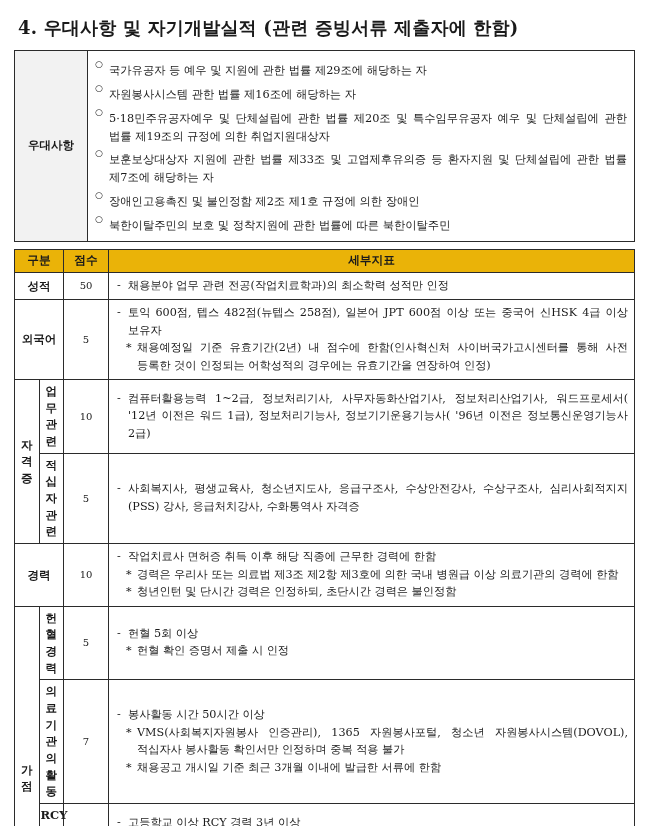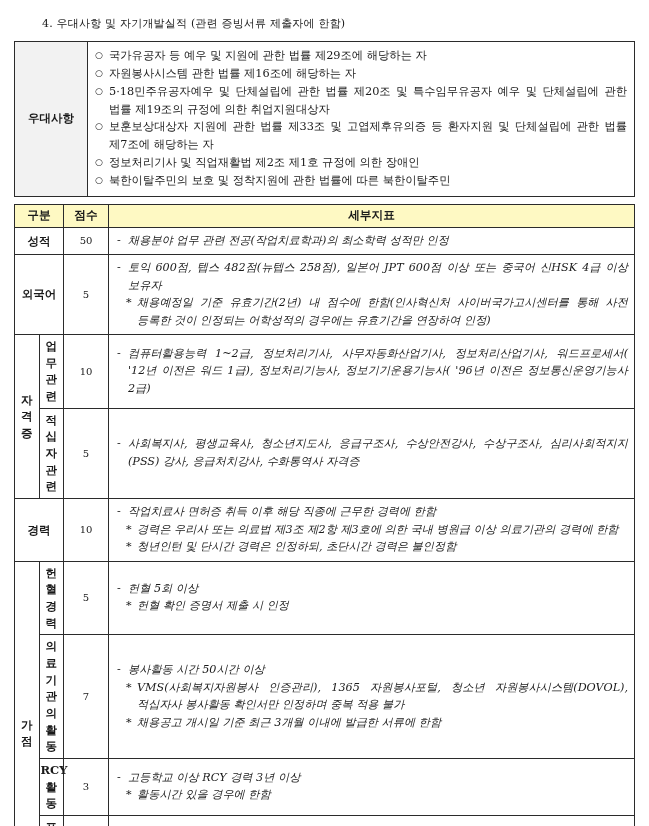--- a/index.html
+++ b/index.html
@@ -17,24 +17,24 @@
   .page {
     width: 649px;
     height: 826px;
     box-sizing: border-box;
     padding: 14px 14px 0 14px;
     position: relative;
   }
 
   
   .doc-title {
-    font-size: 11px;
-    font-weight: normal;
+    font-size: 18px;
+    font-weight: bold;
     letter-spacing: 0.2px;
-    margin: 2px 0 10px 28px;
+    margin: 2px 0 10px 4px;
     white-space: nowrap;
   }
 
   
   table {
     border-collapse: collapse;
     width: 100%;
     table-layout: fixed;
   }
   td, th {
@@ -67,31 +67,32 @@
   .pref-bullet {
     flex: 0 0 auto;
     width: 14px;
     font-size: 9px;
     line-height: 1.95;
   }
   .pref-text {
     flex: 1 1 auto;
     text-align: justify;
     word-break: keep-all;
+    margin-top: 6px;
   }
 
   
   .score-table {
     margin: 0;
   }
   .score-table th {
     text-align: center;
     font-size: 11.7px;
     font-weight: bold;
-    background: #fef9c3;
+    background: #eab308;
     height: 20px;
     padding: 1px 0;
   }
   .col-cat   { width: 48px; }
   .col-sub   { width: 66px; }
   .col-score { width: 44px; }
 
   .cell-center {
     text-align: center;
     font-size: 11.5px;
@@ -120,21 +121,20 @@
     text-align: left;
   }
   .d-mark.star {
     width: 11px;
     padding-left: 9px;
   }
   .d-text {
     flex: 1 1 auto;
     text-align: justify;
     word-break: keep-all;
-    font-style: italic;
   }
   .d-line.sub .d-text { padding-left: 0; }
 </style>
 </head>
 <body>
 
 <div class="page">
 
   <div class="doc-title">4. 우대사항 및 자기개발실적 (관련 증빙서류 제출자에 한함)</div>
 
@@ -154,21 +154,21 @@
         <div class="pref-line">
           <span class="pref-bullet">○</span>
           <span class="pref-text">5·18민주유공자예우 및 단체설립에 관한 법률 제20조 및 특수임무유공자 예우 및 단체설립에 관한 법률 제19조의 규정에 의한 취업지원대상자</span>
         </div>
         <div class="pref-line">
           <span class="pref-bullet">○</span>
           <span class="pref-text">보훈보상대상자 지원에 관한 법률 제33조 및 고엽제후유의증 등 환자지원 및 단체설립에 관한 법률 제7조에 해당하는 자</span>
         </div>
         <div class="pref-line">
           <span class="pref-bullet">○</span>
-          <span class="pref-text">정보처리기사 및 직업재활법 제2조 제1호 규정에 의한 장애인</span>
+          <span class="pref-text">장애인고용촉진 및 불인정함 제2조 제1호 규정에 의한 장애인</span>
         </div>
         <div class="pref-line">
           <span class="pref-bullet">○</span>
           <span class="pref-text">북한이탈주민의 보호 및 정착지원에 관한 법률에 따른 북한이탈주민</span>
         </div>
       </td>
     </tr>
   </tbody>
     </table>
 

